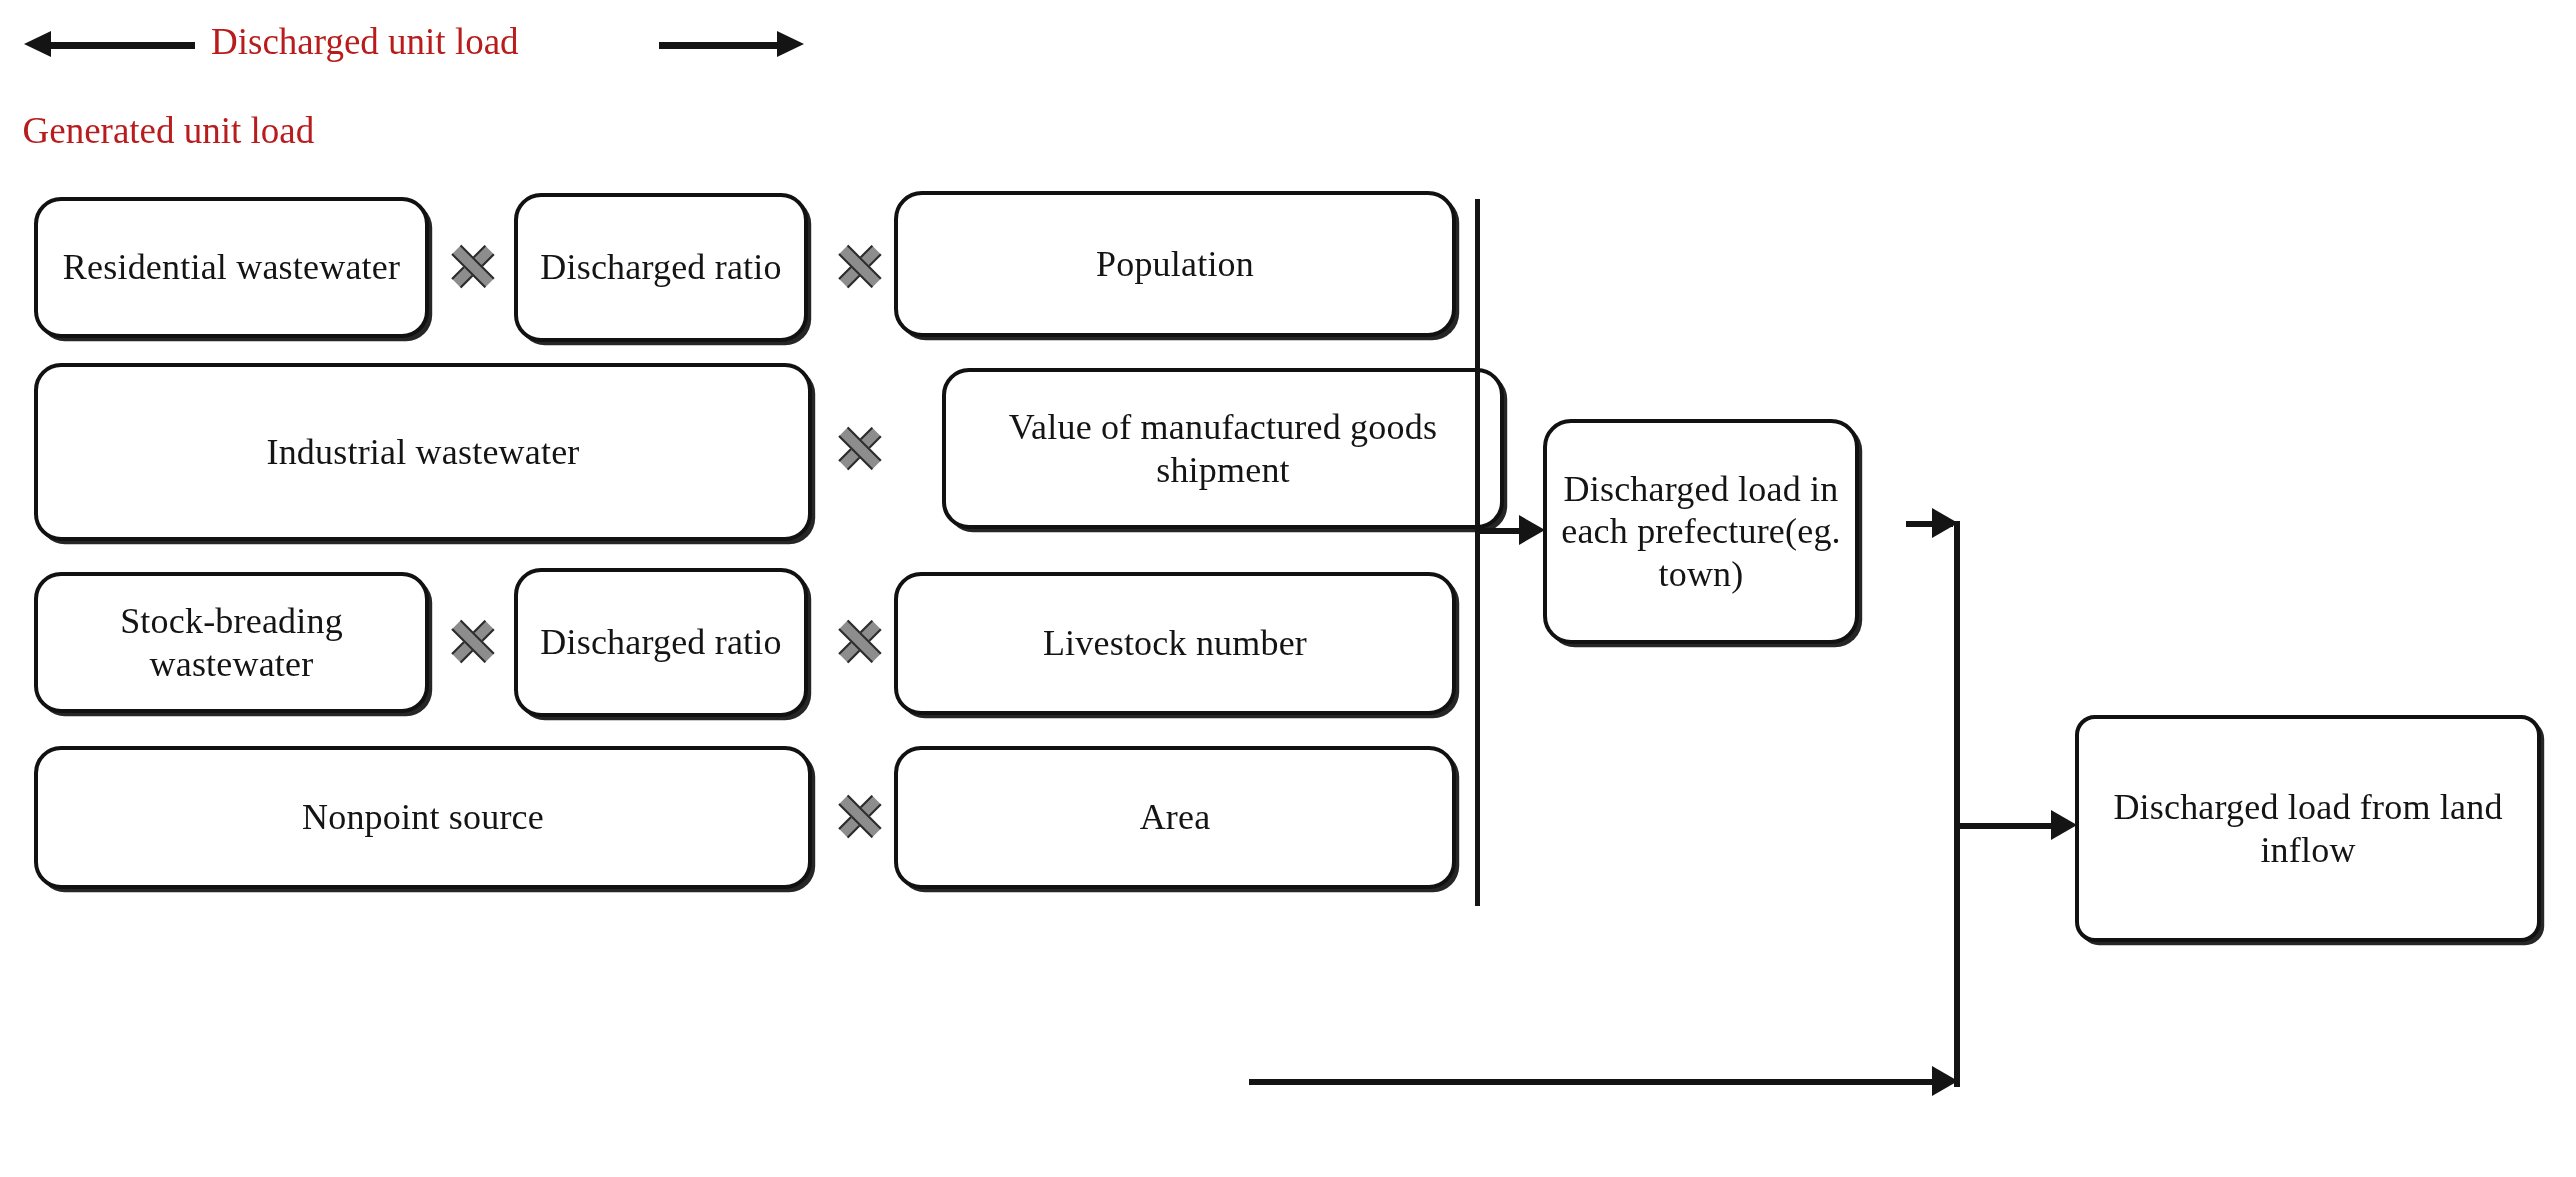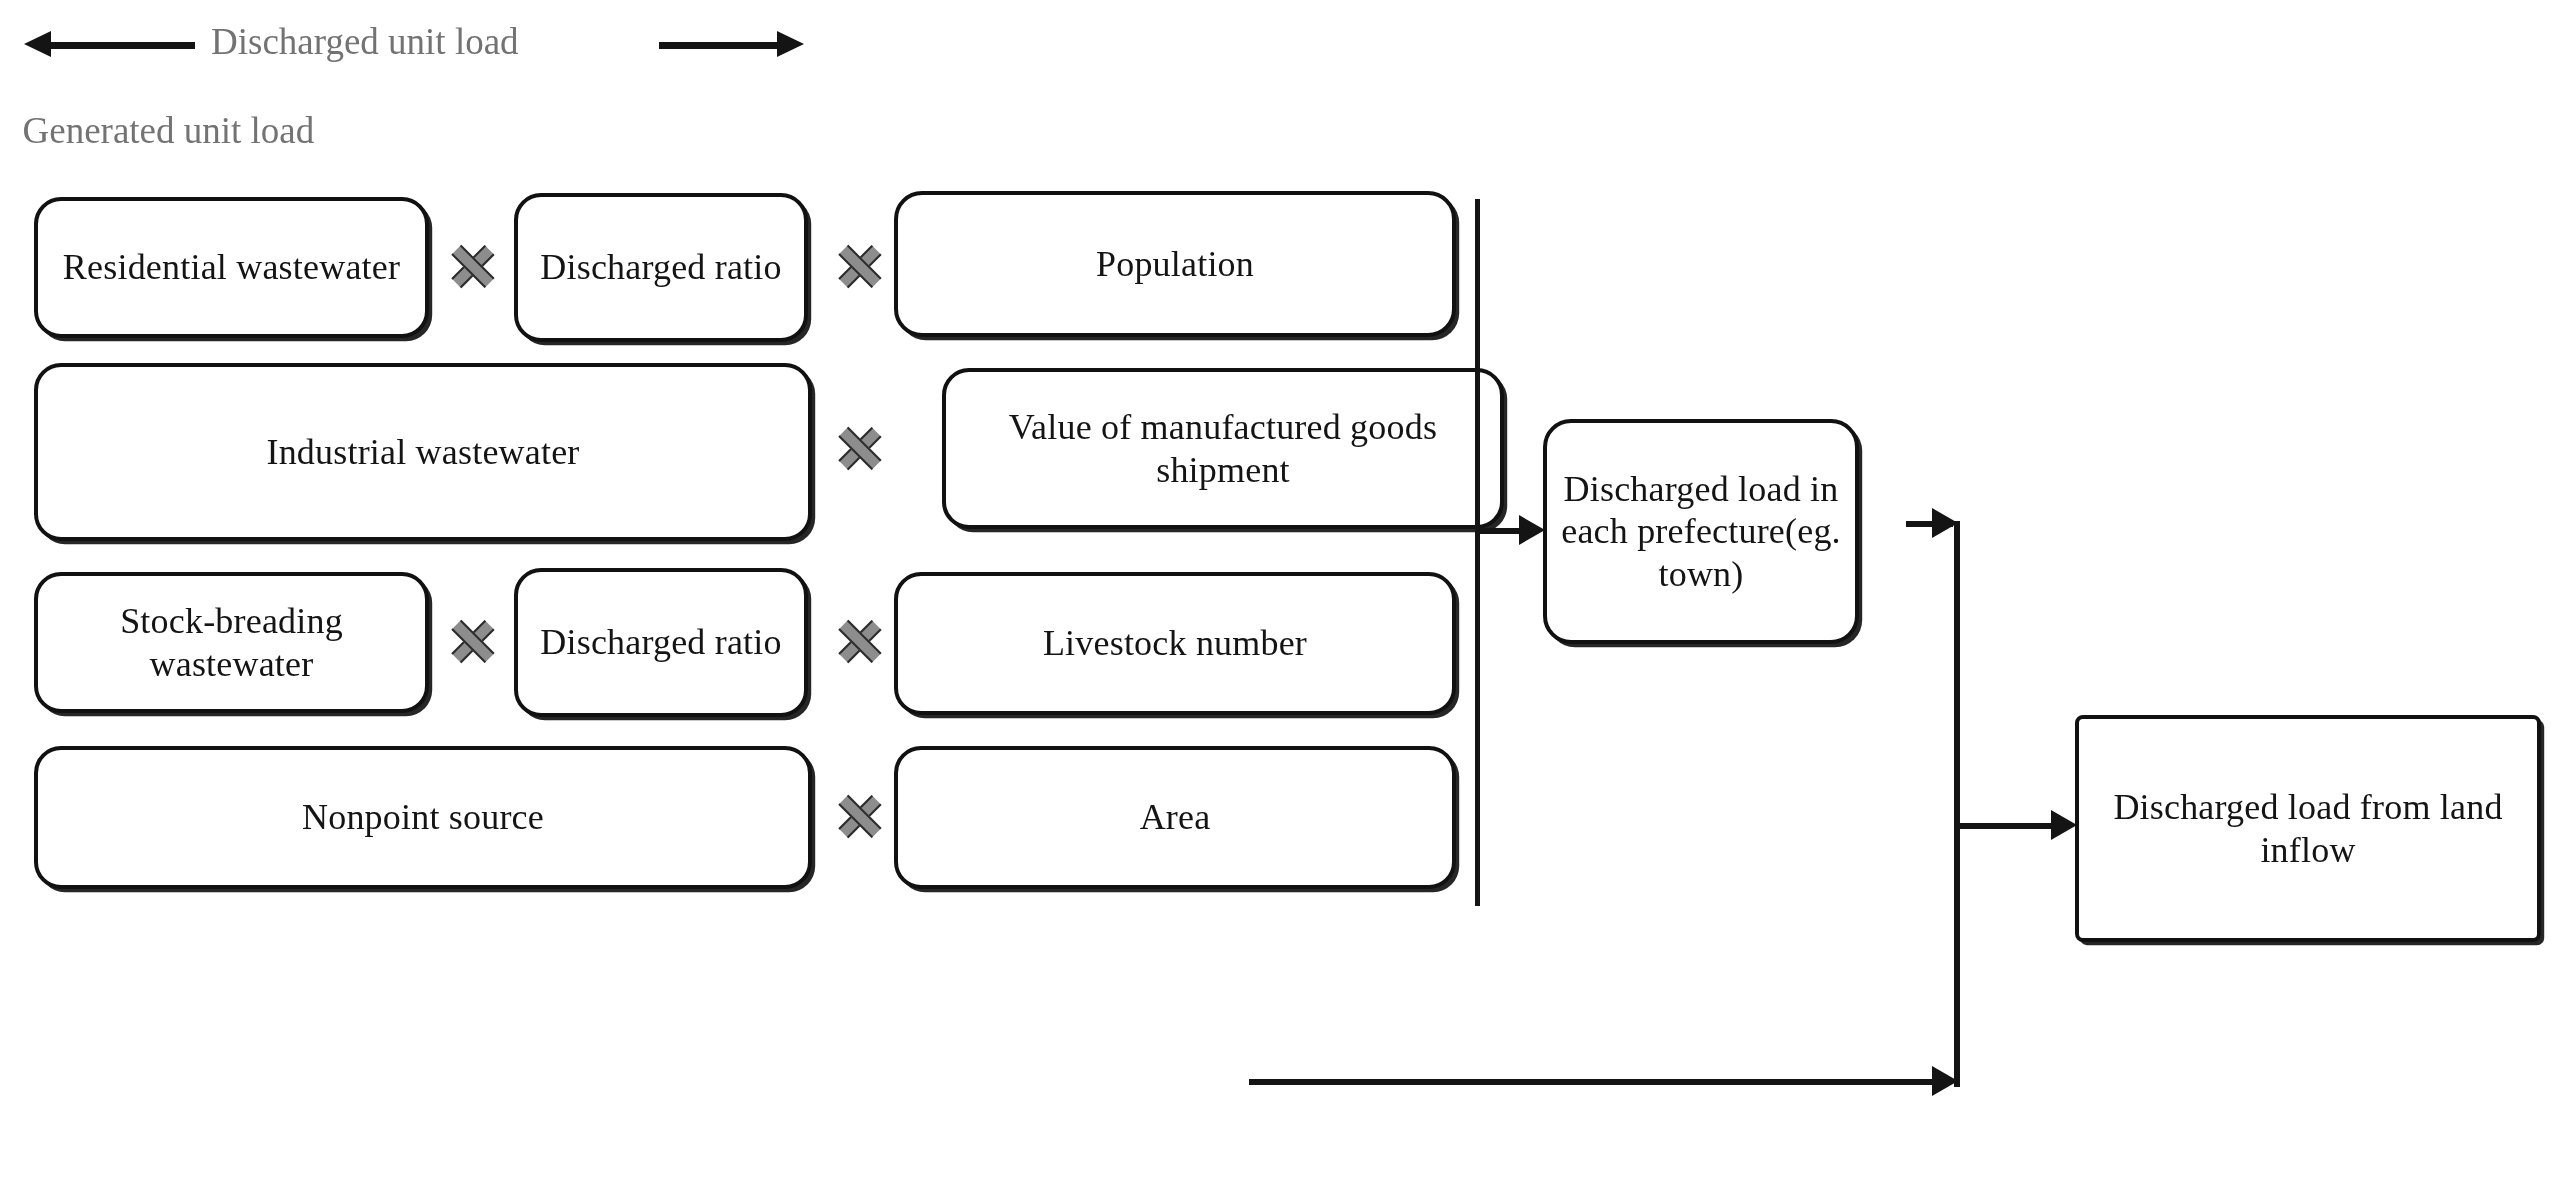--- a/index.html
+++ b/index.html
@@ -17,21 +17,21 @@
     color: #111111;
     overflow: hidden;
   }
 
   
   .hdr-label {
     position: absolute;
     font-size: 37px;
     line-height: 1;
     white-space: nowrap;
-    color: #737373;
+    color: #b91c1c;
   }
   #lbl-discharged-unit-load { left: 211px; top: 22.5px; }
   #lbl-generated-unit-load  { left: 22.5px;  top: 112px; }
 
   
   .box {
     position: absolute;
     box-sizing: border-box;
     background: #ffffff;
     border: 4px solid #111111;
@@ -61,21 +61,21 @@
   
   #box-population { left: 894px; top: 191px;  width: 562px; height: 146px; border-radius: 28px; }
   #box-value      { left: 942px; top: 368px;  width: 562px; height: 161px; }
   #box-livestock  { left: 894px; top: 572px;  width: 562px; height: 143px; }
   #box-area       { left: 894px; top: 746px;  width: 562px; height: 143px; }
 
   
   #box-prefecture { left: 1543px; top: 419px; width: 316px; height: 225px;
                     border-radius: 28px; font-size: 36px; }
   #box-landinflow { left: 2075px; top: 715px; width: 466px; height: 227px;
-                    border-radius: 8px; font-size: 36px; }
+                    border-radius: 20px; font-size: 36px; }
 
   
   #box-arearatio { left: 34px; top: 1008px; width: 1217px; height: 141px; font-size: 36px; }
 
   
   .cross {
     position: absolute;
     width: 43px;
     height: 43px;
     pointer-events: none;

